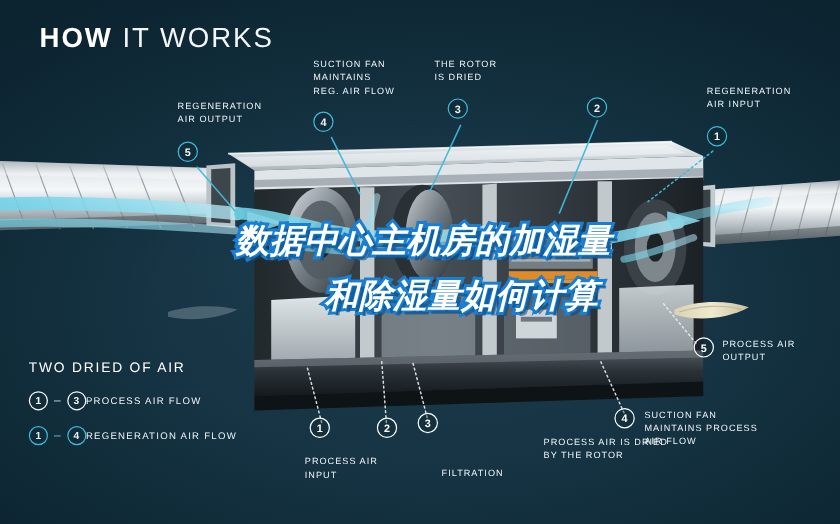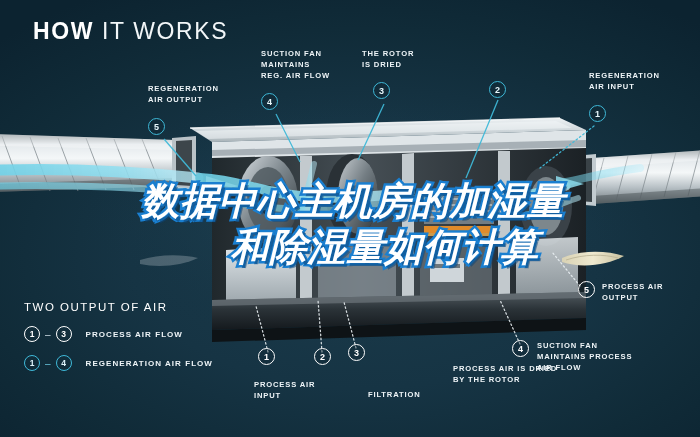--- a/index.html
+++ b/index.html
@@ -30,21 +30,21 @@
     line-height: 1;
     white-space: nowrap;
   }
   .title .t-bold { font-weight: 700; color: #ffffff; }
   .title .t-light { font-weight: 300; color: #f2f6f8; }
 
   
   .callout {
     position: absolute;
     font-size: 7.6px;
-    font-weight: 700;
+    font-weight: 400;
     letter-spacing: 0.85px;
     line-height: 1.42;
     color: #eef4f7;
     text-transform: uppercase;
     white-space: pre-line;
   }
 
   
   .marker {
     position: absolute;
@@ -103,44 +103,43 @@
     box-sizing: border-box;
   }
   .legend-row.r2 .lg-circle { border-color: #3fb9d8; color: #dff4fa; }
   .lg-dash {
     margin: 0 5px;
     font-size: 10px;
     color: #cfdde4;
   }
   .legend-row.r2 .lg-dash { color: #68c6dd; }
   .lg-label {
-    margin-left: 14px;
     font-size: 8px;
-    font-weight: 700;
+    font-weight: 400;
     letter-spacing: 1.05px;
     color: #eef4f7;
     text-transform: uppercase;
   }
 
   
   .machine-layer { position: absolute; left:0; top:0; width:700px; height:437px; }
 
   
   .cn-overlay {
     position: absolute;
     left: 0;
     top: 178px;
     width: 700px;
     text-align: center;
     z-index: 40;
     pointer-events: none;
   }
   .cn-line {
     font-family: "DejaVu Sans", "Liberation Sans", sans-serif;
-    font-size: 38px;
+    font-size: 28px;
     font-weight: 700;
     font-style: italic;
     line-height: 46px;
     color: #ffffff;
     letter-spacing: 0.5px;
     -webkit-text-stroke: 5px #1a7fd0;
     paint-order: stroke fill;
     text-shadow:
       0 0 0 #1a7fd0,
       3px 3px 0 rgba(12,70,120,0.55);
@@ -390,21 +389,21 @@
   <div class="callout" style="left:453px; top:364px;">PROCESS AIR IS DRIED
 BY THE ROTOR</div>
 
   <div class="marker" style="left:314px; top:348px;">2</div>
   <div class="callout" style="left:349px; top:390px;margin-left:19px;">FILTRATION</div>
 
   <div class="marker" style="left:258px; top:348px;">1</div>
   <div class="callout" style="left:254px; top:380px;">PROCESS AIR
 INPUT</div>
 
-  <div class="legend-title">TWO OUTPUT OF AIR</div>
+  <div class="legend-title">TWO DRIED OF AIR</div>
 
   <div class="legend-row r1">
     <span class="lg-circle">1</span>
     <span class="lg-dash">–</span>
     <span class="lg-circle">3</span>
     <span class="lg-label">PROCESS AIR FLOW</span>
   </div>
 
   <div class="legend-row r2">
     <span class="lg-circle">1</span>

